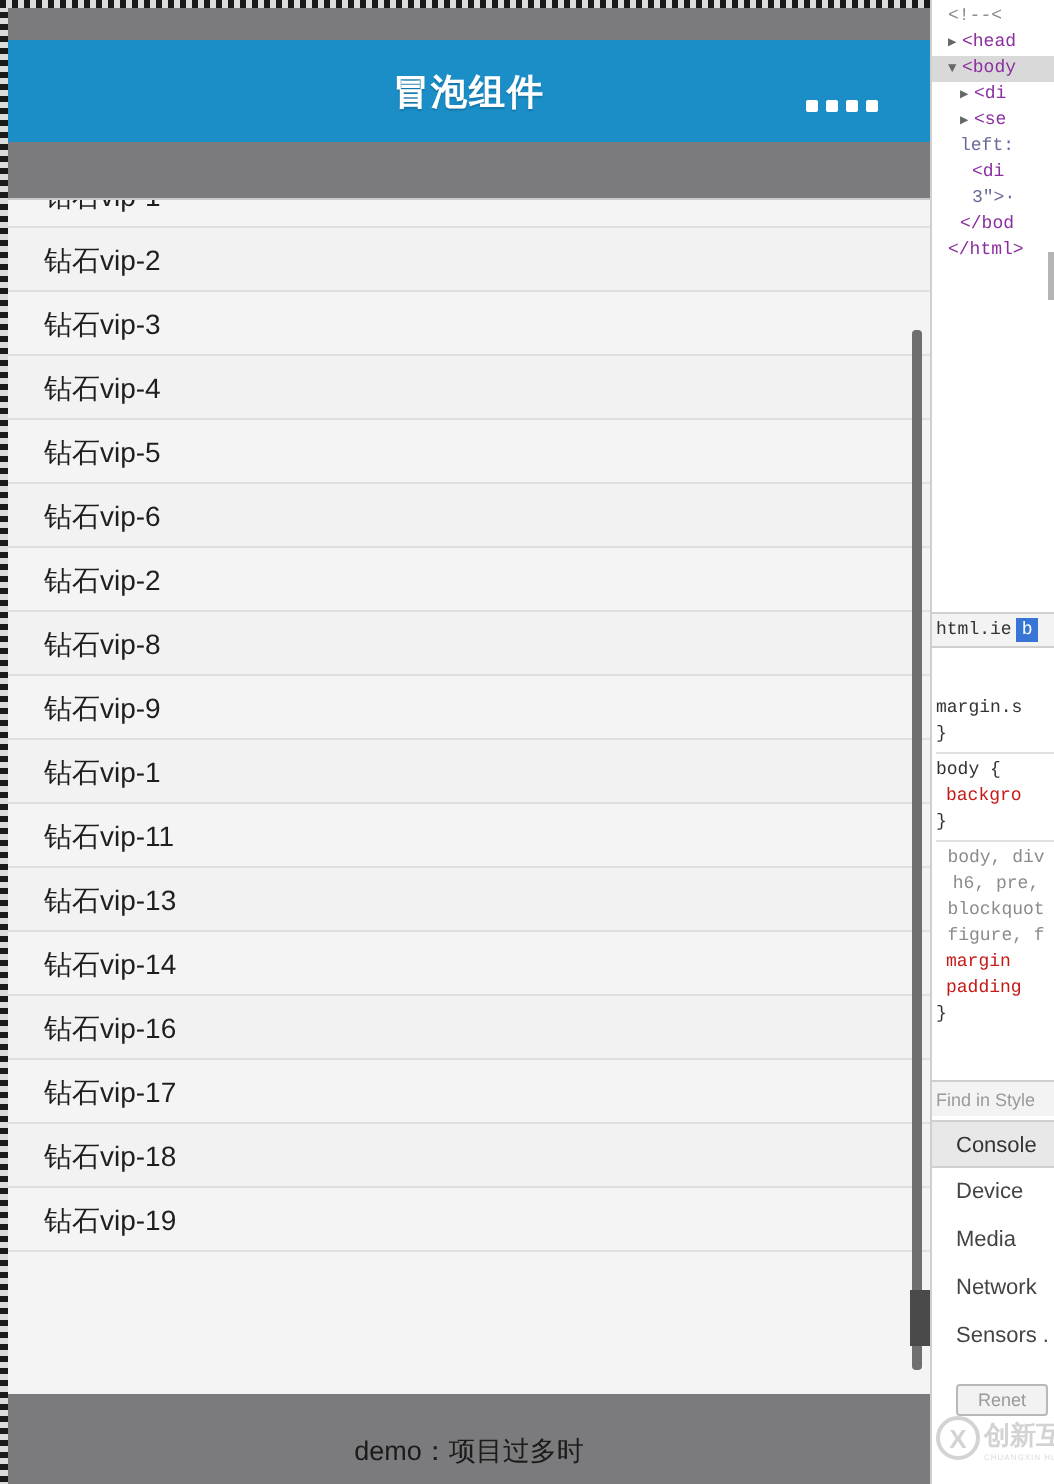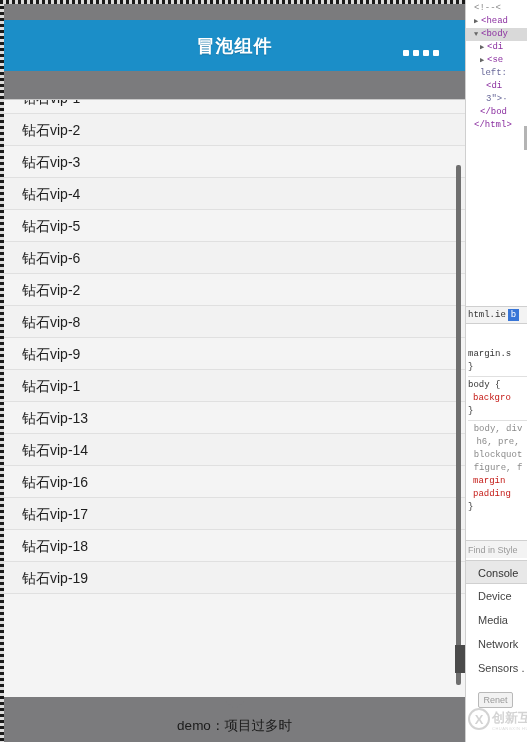--- a/index.html
+++ b/index.html
@@ -331,21 +331,21 @@
     border-top: 1px solid #d0d0d0;
     border-bottom: 1px solid #d0d0d0;
   }
   .drawer-item.sub {
     color: #444;
   }
   .drawer-btn {
     position: absolute;
     left: 12px;
     top: 132px;
-    width: 35px;
+    width: 46px;
     height: 16px;
     border: 1px solid #b9b9b9;
     background: #f2f2f2;
     border-radius: 2px;
     font-size: 9px;
     color: #999;
     line-height: 15px;
     text-align: center;
     overflow: hidden;
     white-space: nowrap;
@@ -435,20 +435,21 @@
           <div class="list-row">钻石vip-1</div>
           <div class="list-row">钻石vip-2</div>
           <div class="list-row">钻石vip-3</div>
           <div class="list-row">钻石vip-4</div>
           <div class="list-row">钻石vip-5</div>
           <div class="list-row">钻石vip-6</div>
           <div class="list-row">钻石vip-2</div>
           <div class="list-row">钻石vip-8</div>
           <div class="list-row">钻石vip-9</div>
           <div class="list-row">钻石vip-1</div>
+          <div class="list-row">钻石vip-11</div>
           <div class="list-row">钻石vip-13</div>
           <div class="list-row">钻石vip-14</div>
           <div class="list-row">钻石vip-16</div>
           <div class="list-row">钻石vip-17</div>
           <div class="list-row">钻石vip-18</div>
           <div class="list-row">钻石vip-19</div>
         </div>
     </div>
 
     <div class="list-scrollbar">

